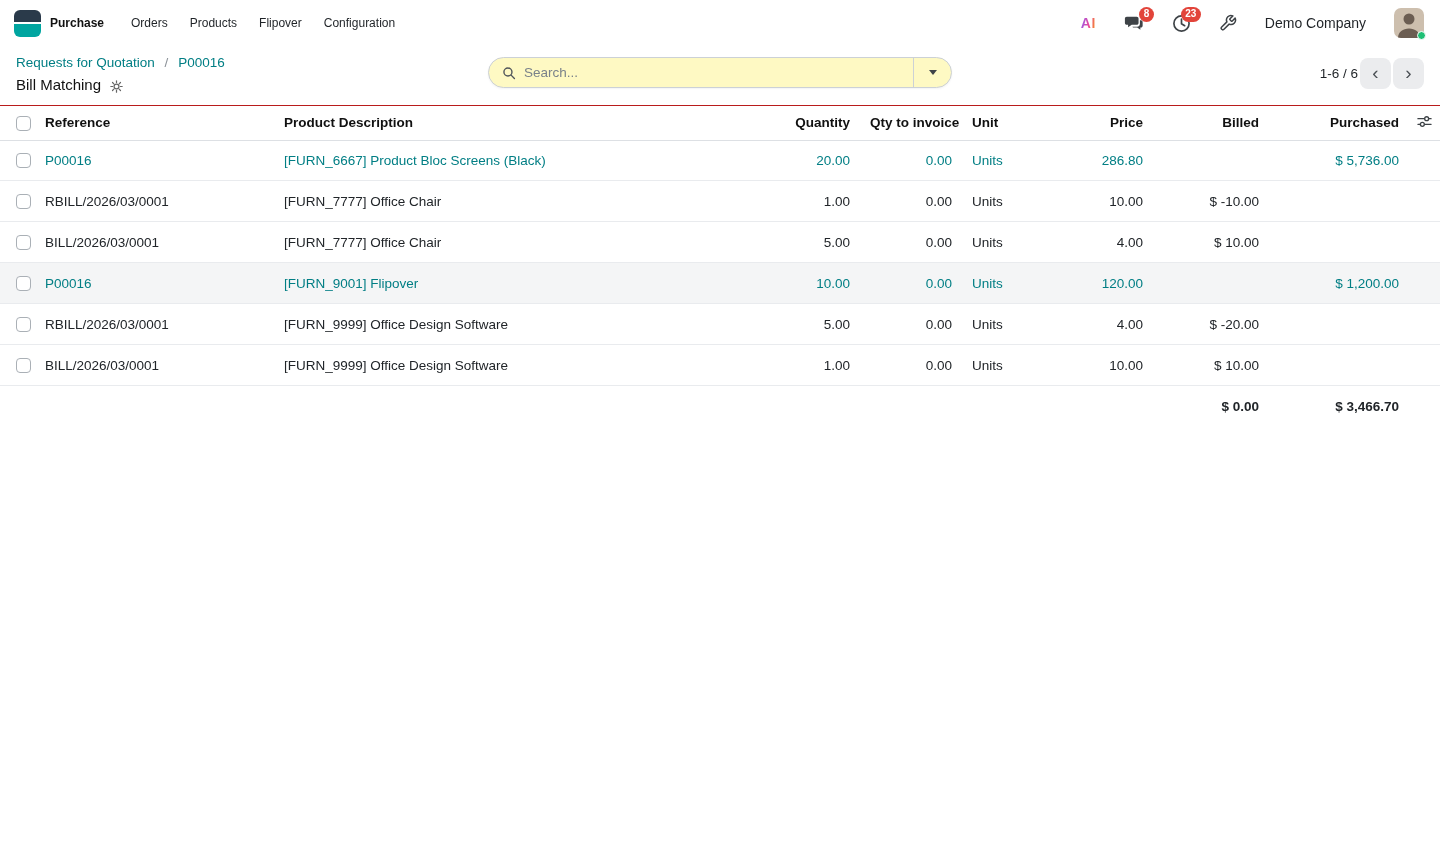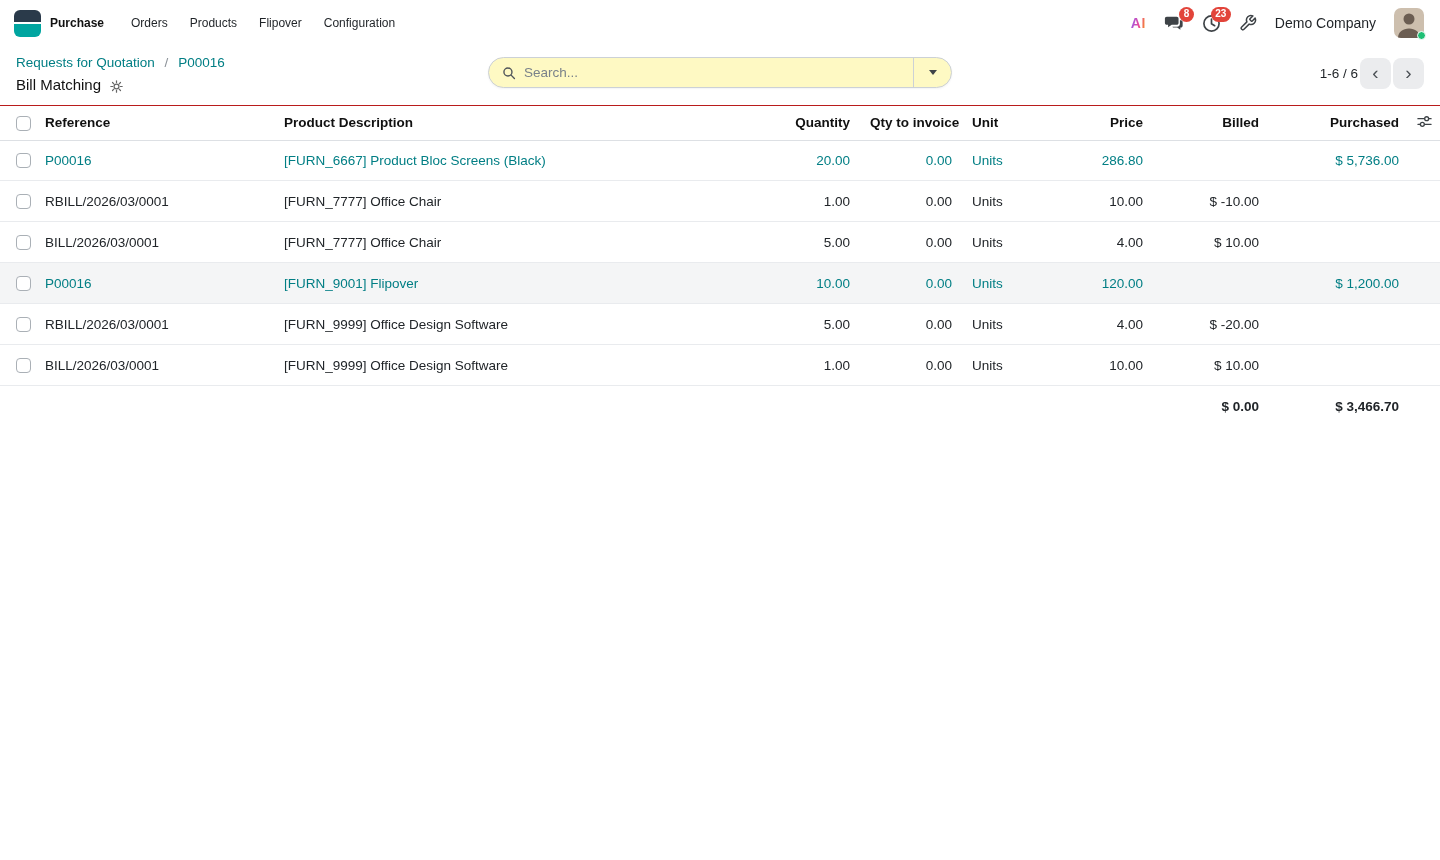--- a/index.html
+++ b/index.html
@@ -11,21 +11,21 @@
 
   
   .navbar { display: flex; justify-content: space-between; align-items: center; height: 46px; padding: 0 16px 0 14px; }
   .nav-left { display: flex; align-items: center; }
   .app-icon { width: 27px; height: 27px; border-radius: 6px; overflow: hidden; display: flex; flex-direction: column; margin-right: 9px; cursor: pointer; }
   .stripe-top { flex: 1.05; background: var(--app_top, #2a3a4a); border-bottom: 2px solid #fff; }
   .stripe-bottom { flex: 1; background: var(--app_bottom, #00a5a0); }
   .brand { font-size: 12px; font-weight: 700; color: #111; margin-right: 16px; cursor: pointer; }
   .menus { display: flex; align-items: center; }
   .menu-item { padding: 6px 11px; font-size: 12px; color: #1f2327; cursor: pointer; border-radius: 6px; }
-  .nav-right { display: flex; align-items: center; gap: 18px; }
+  .nav-right { display: flex; align-items: center; gap: 28px; }
   .icon-btn { position: relative; display: flex; align-items: center; cursor: pointer; background: none; border: none; padding: 0; }
   .badge {
     position: absolute; top: -7px; right: -10px; background: var(--badge, #e2443a); color: #fff;
     font-size: 10px; font-weight: 700; line-height: 1; padding: 2.5px 4.5px; border-radius: 9px; min-width: 9px; text-align: center;
   }
   .ai-text {
     font-weight: 800; font-size: 14px; letter-spacing: .5px;
     background: linear-gradient(100deg, #8b5cf6 0%, #ec4899 55%, #f59e0b 100%);
     -webkit-background-clip: text; background-clip: text; color: transparent;
   }

